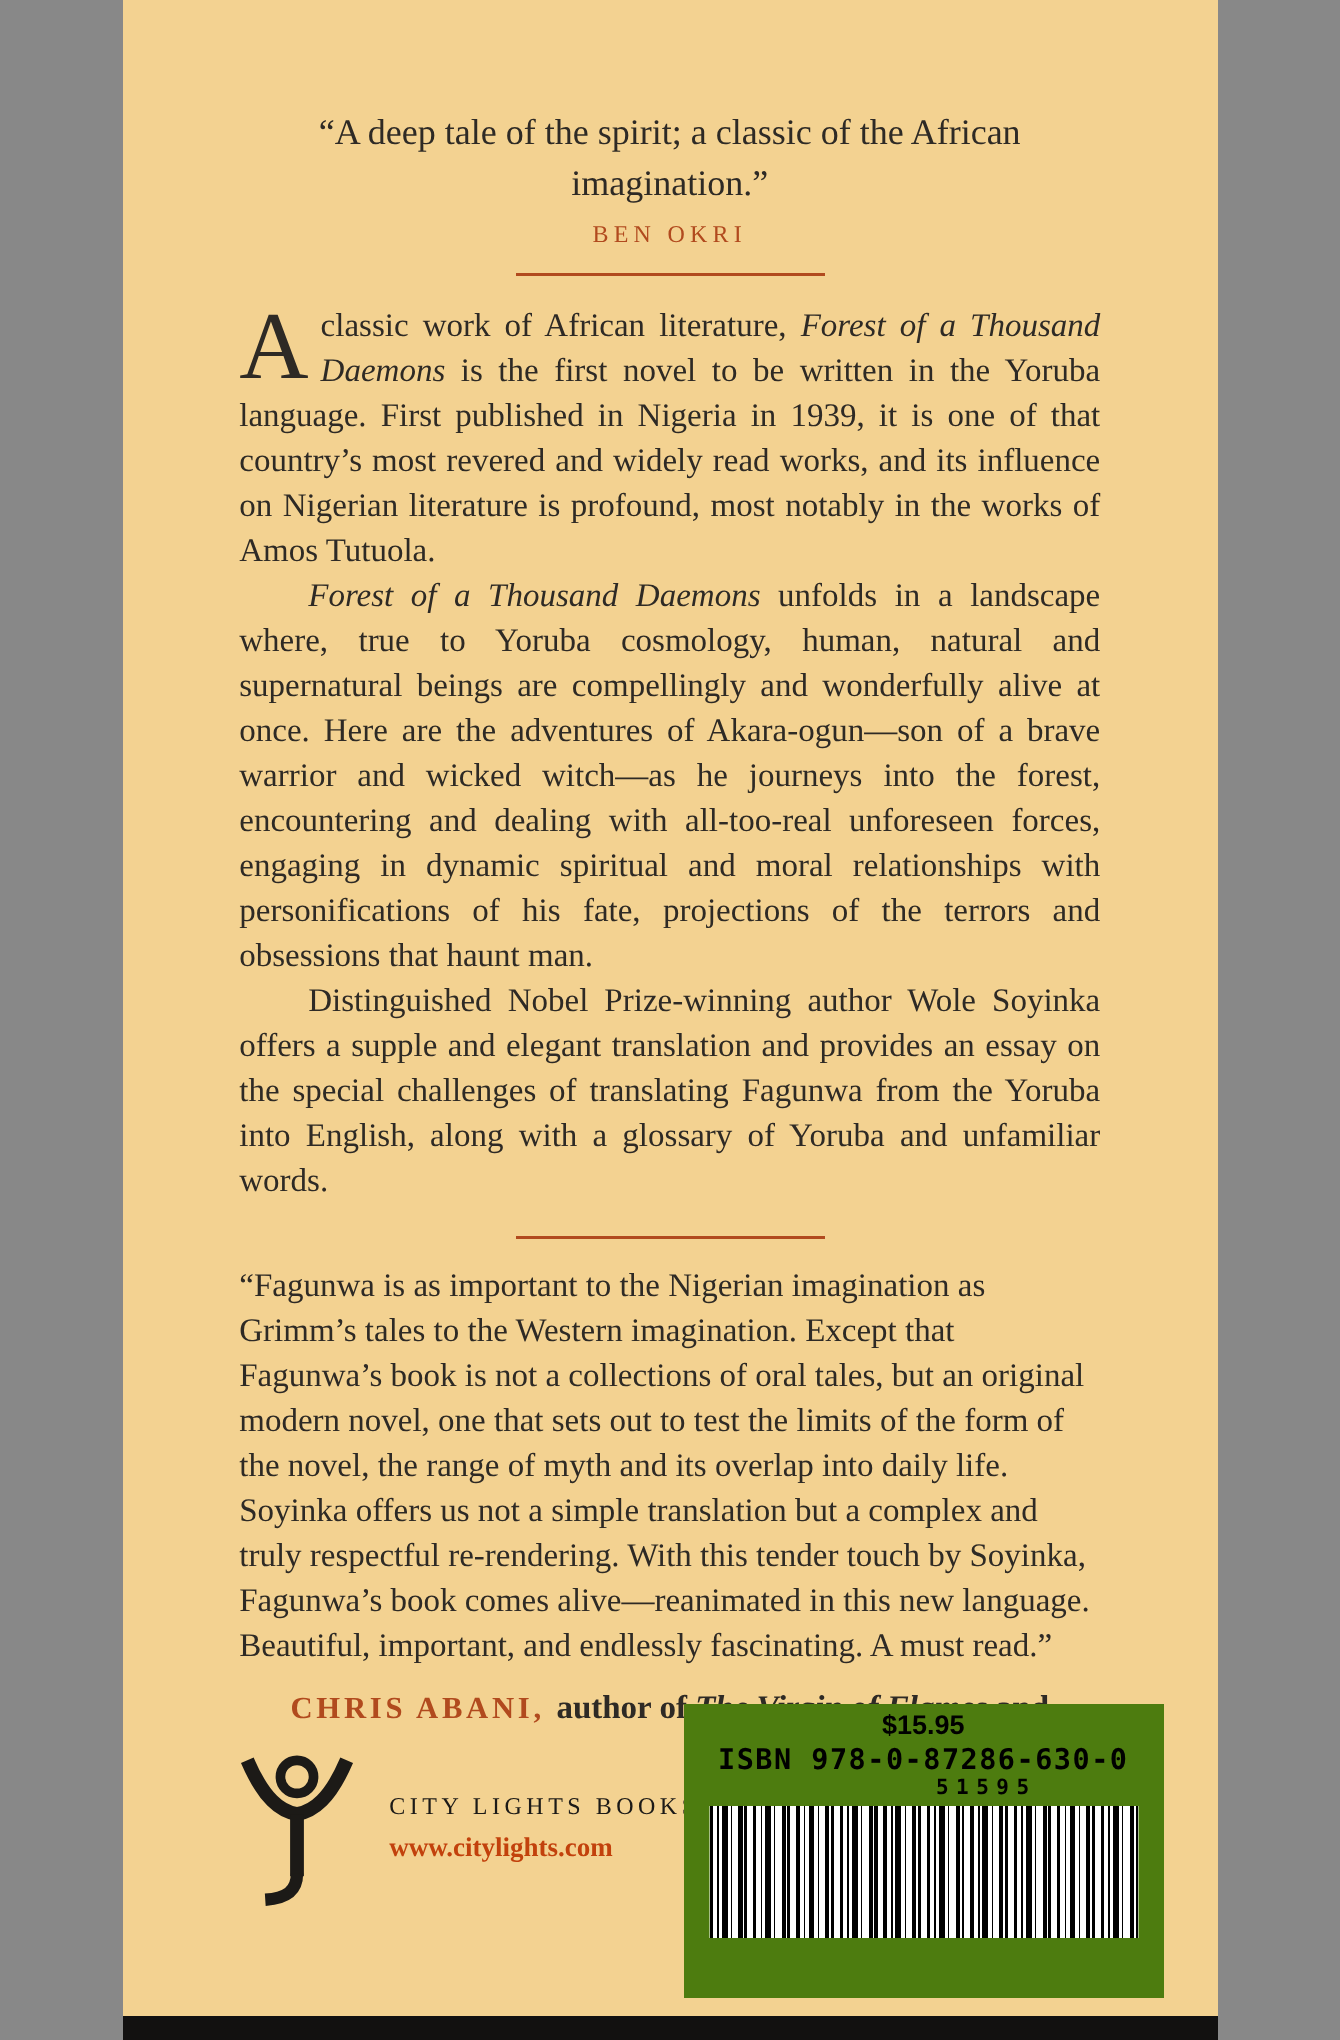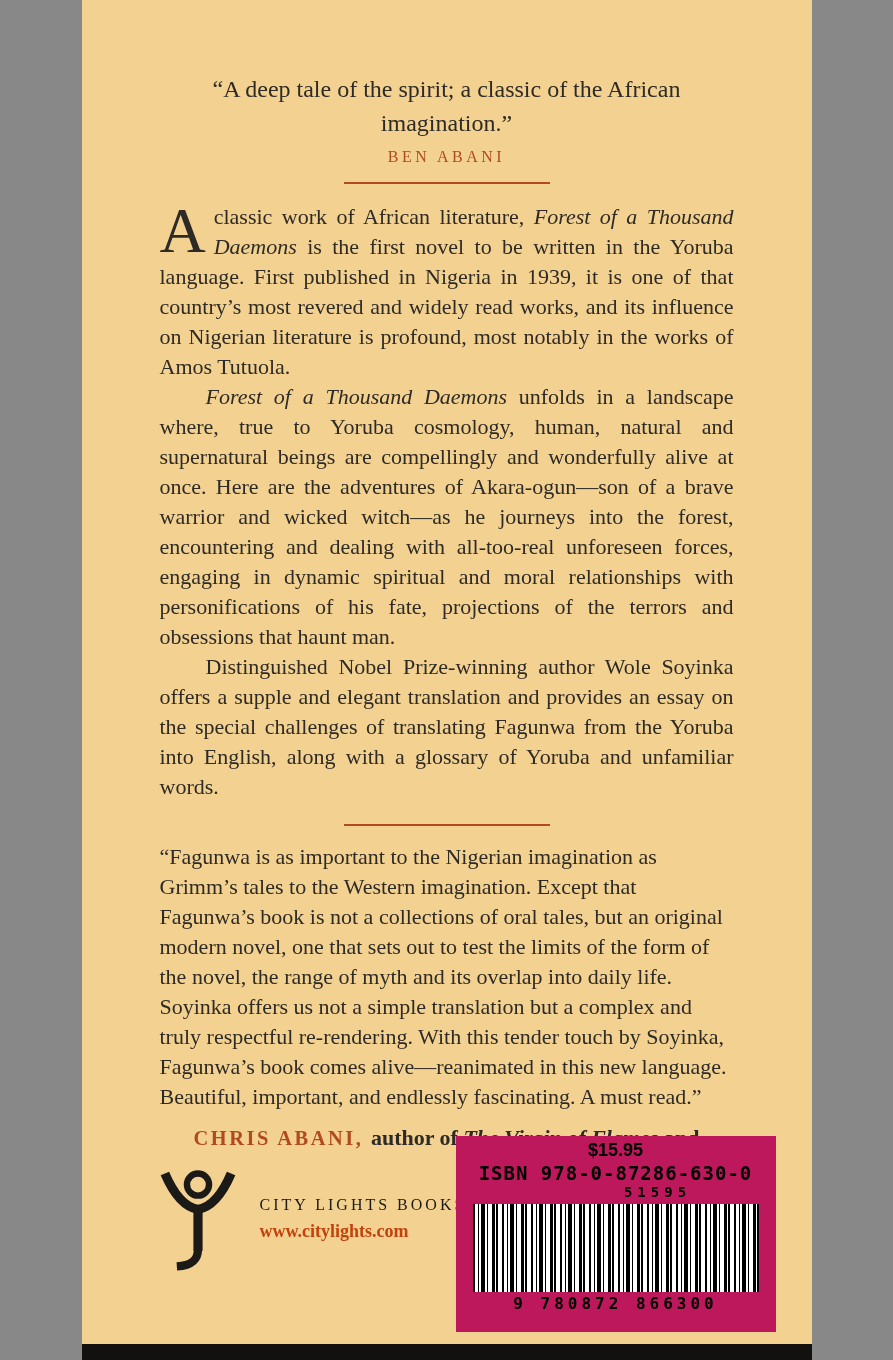--- a/index.html
+++ b/index.html
@@ -71,21 +71,21 @@
   .pub-name{
     font-size:16px;letter-spacing:3px;
     color:#1c1a17;margin-bottom:7px;
   }
   .pub-site{
     font-size:18px;font-weight:bold;color:#c2410c;
   }
   .barcode-panel{
     position:absolute;right:36px;top:8px;
     width:320px;height:196px;
-    background:#be185d;
+    background:#4d7c0f;
     text-align:center;
     padding-top:4px;
   }
   .price{
     font-family:"Liberation Sans","DejaVu Sans",sans-serif;
     font-weight:bold;font-size:18px;color:#000;
   }
   .isbn{
     font-family:"DejaVu Sans Mono","Liberation Mono",monospace;
     font-weight:bold;font-size:19px;letter-spacing:1px;color:#000;
@@ -117,21 +117,21 @@
     width:100%;height:16px;background:#121110;
   }
 </style>
 </head>
 <body>
 
 <div class="page">
   <div class="content">
 
     <p class="top-quote">“A deep tale of the spirit; a classic of the African imagination.”</p>
-    <p class="attribution-caps">BEN ABANI</p>
+    <p class="attribution-caps">BEN OKRI</p>
 
     <hr class="rule">
 
     <div class="body-text">
       <p class="para"><span class="dropcap">A</span><span><span class="seg-normal">classic work of African literature, </span><span class="seg-italic">Forest of a Thousand Daemons</span><span class="seg-normal"> is the first novel to be written in the Yoruba language. First published in Nigeria in 1939, it is one of that country’s most revered and widely read works, and its influence on Nigerian literature is profound, most notably in the works of Amos Tutuola.</span></span></p>
       <p class="para indent"><span class="seg-italic">Forest of a Thousand Daemons</span><span class="seg-normal"> unfolds in a landscape where, true to Yoruba cosmology, human, natural and supernatural beings are compellingly and wonderfully alive at once. Here are the adventures of Akara-ogun—son of a brave warrior and wicked witch—as he journeys into the forest, encountering and dealing with all-too-real unforeseen forces, engaging in dynamic spiritual and moral relationships with personifications of his fate, projections of the terrors and obsessions that haunt man.</span></p>
       <p class="para indent"><span class="seg-normal">Distinguished Nobel Prize-winning author Wole Soyinka offers a supple and elegant translation and provides an essay on the special challenges of translating Fagunwa from the Yoruba into English, along with a glossary of Yoruba and unfamiliar words.</span></p>
     </div>
 
     <hr class="rule lower">
@@ -154,19 +154,18 @@
         <div class="pub-name">CITY LIGHTS BOOKS</div>
         <div class="pub-site">www.citylights.com</div>
       </div>
     </div>
 
     <div class="barcode-panel">
       <div class="price">$15.95</div>
       <div class="isbn">ISBN 978-0-87286-630-0</div>
       <div class="addon">51595</div>
       <div class="bars"></div>
-      <div class="ean">9 780872 866300</div>
     </div>
 
   </div>
 
   <div class="bottom-strip"></div>
 </div>
 
 </body></html>

